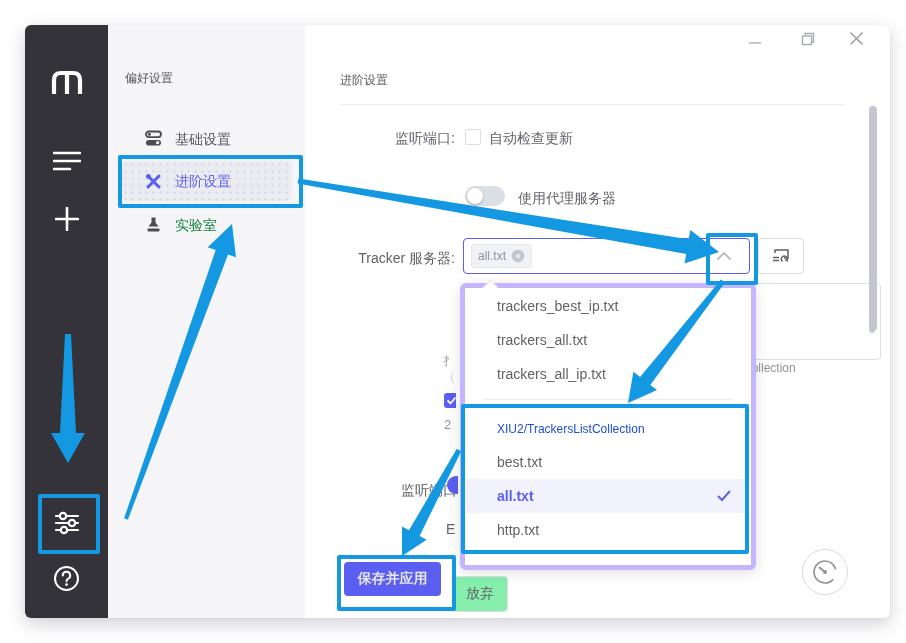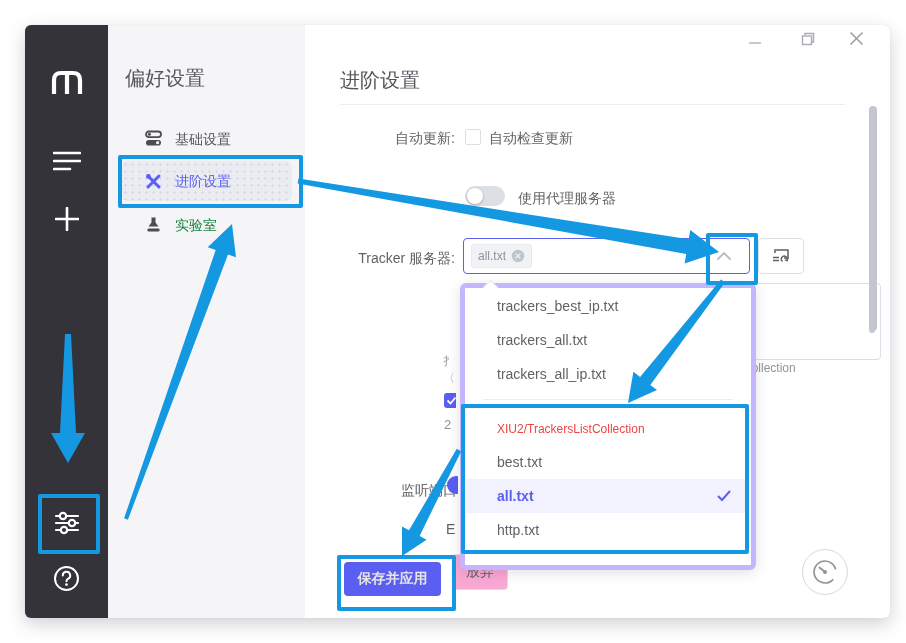--- a/index.html
+++ b/index.html
@@ -3,21 +3,21 @@
 <meta charset="utf-8">
 <style>
   html,body{margin:0;padding:0;background:#fff;font-family:"Liberation Sans","DejaVu Sans",sans-serif;}
   .stage{position:relative;width:906px;height:643px;overflow:hidden;background:#fff;}
   .abs{position:absolute;}
   .window{left:25px;top:25px;width:865px;height:593px;background:#fff;border-radius:6px;
           box-shadow:0 6px 18px rgba(90,90,110,.28), 0 0 1px rgba(0,0,0,.15);}
   .appbar{left:0;top:0;width:83px;height:593px;background:#343339;border-radius:6px 0 0 6px;}
   .sidebar{left:83px;top:0;width:197px;height:593px;background:#f5f5f7;}
   .txt{color:#606266;font-size:14px;line-height:20px;white-space:nowrap;}
-  .title{color:#55565c;font-size:20px;line-height:22px;}
+  .title{color:#55565c;font-size:12px;line-height:22px;}
   .rlabel{text-align:right;}
   .sel-item{background:#ebecf1;border-radius:6px;
      background-image:radial-gradient(#d9dae3 1px, transparent 1.2px);background-size:7px 7px;}
   .callout{border:4px solid #1598e2;border-radius:2px;z-index:40;pointer-events:none;}
   .ddrow{font-size:14px;color:#606266;line-height:20px;white-space:nowrap;}
   .tag{display:flex;align-items:center;gap:5px;height:22px;padding:0 6px;background:#f0f2f5;
        border:1px solid #e7e9ee;border-radius:3px;color:#909399;font-size:12px;}
   .btn{display:flex;align-items:center;justify-content:center;border-radius:4px;font-size:14px;}
   .frag{overflow:hidden;}
   svg{display:block;}
@@ -111,21 +111,21 @@
     </div>
     <div class="abs" style="left:823px;top:5px;">
       <svg width="17" height="17" viewBox="0 0 17 17">
         <path d="M2.5 2.5 L14.5 14.5 M14.5 2.5 L2.5 14.5" stroke="#9a9da4" stroke-width="1.5"></path>
       </svg>
     </div>
 
     <div class="abs title" style="left:315px;top:44px;">进阶设置</div>
     <div class="abs" style="left:315px;top:79px;width:505px;height:1px;background:#ececef;"></div>
 
-    <div class="abs txt rlabel" style="left:290px;top:103px;width:140px;">自动更新:</div>
+    <div class="abs txt rlabel" style="left:290px;top:103px;width:140px;">监听端口:</div>
     <div class="abs" style="left:440px;top:104px;width:14px;height:14px;border:1px solid #dcdfe6;border-radius:2px;background:#fff;"></div>
     <div class="abs txt" style="left:464px;top:103px;">自动检查更新</div>
 
     <div class="abs" style="left:440px;top:161px;width:40px;height:20px;background:#dcdfe6;border-radius:10px;">
       <div class="abs" style="left:2px;top:2px;width:16px;height:16px;border-radius:50%;background:#fff;box-shadow:0 1px 3px rgba(0,0,0,.25);"></div>
     </div>
     <div class="abs txt" style="left:493px;top:163px;">使用代理服务器</div>
 
     <div class="abs txt rlabel" style="left:270px;top:223px;width:160px;">Tracker 服务器:</div>
     <div class="abs" style="left:438px;top:213px;width:285px;height:34px;border:1px solid #5b5ff1;border-radius:4px;background:#fff;">
@@ -181,38 +181,38 @@
     <div class="abs" style="left:435px;top:258px;width:286px;height:277px;background:#fff;border:5px solid #c4b5fd;border-radius:6px;
                 box-shadow:0 3px 14px rgba(0,0,0,.12);z-index:5;">
       <div class="abs" style="left:20px;top:-6px;width:10px;height:10px;background:#fff;border-left:1px solid #e4e7ed;border-top:1px solid #e4e7ed;transform:rotate(45deg);"></div>
 
       <div class="abs ddrow" style="left:32px;top:8px;">trackers_best_ip.txt</div>
       <div class="abs ddrow" style="left:32px;top:42px;text-align:center;">trackers_all.txt</div>
       <div class="abs ddrow" style="left:32px;top:76px;">trackers_all_ip.txt</div>
 
       <div class="abs" style="left:18px;top:111px;width:250px;height:1px;background:#ececec;"></div>
 
-      <div class="abs" style="left:32px;top:134px;font-size:12px;color:#ef4444;">XIU2/TrackersListCollection</div>
+      <div class="abs" style="left:32px;top:134px;font-size:12px;color:#1d4ed8;">XIU2/TrackersListCollection</div>
 
       <div class="abs ddrow" style="left:32px;top:164px;">best.txt</div>
 
       <div class="abs" style="left:1px;top:191px;width:283px;height:34px;background:#f1f2fd;">
         <span class="abs ddrow" style="left:31px;top:7px;font-weight:bold;color:#5b5ff1;">all.txt</span>
         <span class="abs" style="left:250px;top:10px;">
           <svg width="16" height="13" viewBox="0 0 16 13">
               <path d="M2 7 L6 11 L14 2" fill="none" stroke="#5b5ff1" stroke-width="2"></path>
             </svg>
         </span>
       </div>
 
       <div class="abs ddrow" style="left:32px;top:232px;">http.txt</div>
     </div>
 
     <div class="abs btn" style="left:319px;top:537px;width:97px;height:34px;background:#5b5ff1;color:#e5e5e5;font-weight:bold;">保存并应用</div>
-    <div class="abs btn" style="left:427px;top:529px;width:54px;height:34px;background:#f9a8d4;border:1px solid #dcdfe6;color:#606266;">放弃</div>
+    <div class="abs btn" style="left:427px;top:551px;width:54px;height:34px;background:#86efac;border:1px solid #dcdfe6;color:#606266;">放弃</div>
 
     <div class="abs" style="left:777px;top:524px;width:44px;height:44px;border:1px solid #d6d9de;border-radius:50%;background:#fff;">
       <span class="abs" style="left:9px;top:9px;">
         <svg width="26" height="26" viewBox="0 0 26 26">
           <circle cx="13" cy="13" r="11" fill="none" stroke="#909399" stroke-width="1.6" stroke-dasharray="58 11" stroke-dashoffset="-8"></circle>
           <path d="M13 13 L7.5 8.5" stroke="#909399" stroke-width="1.8" stroke-linecap="round"></path>
           <circle cx="13" cy="13" r="2" fill="#909399"></circle>
         </svg>
       </span>
     </div>

